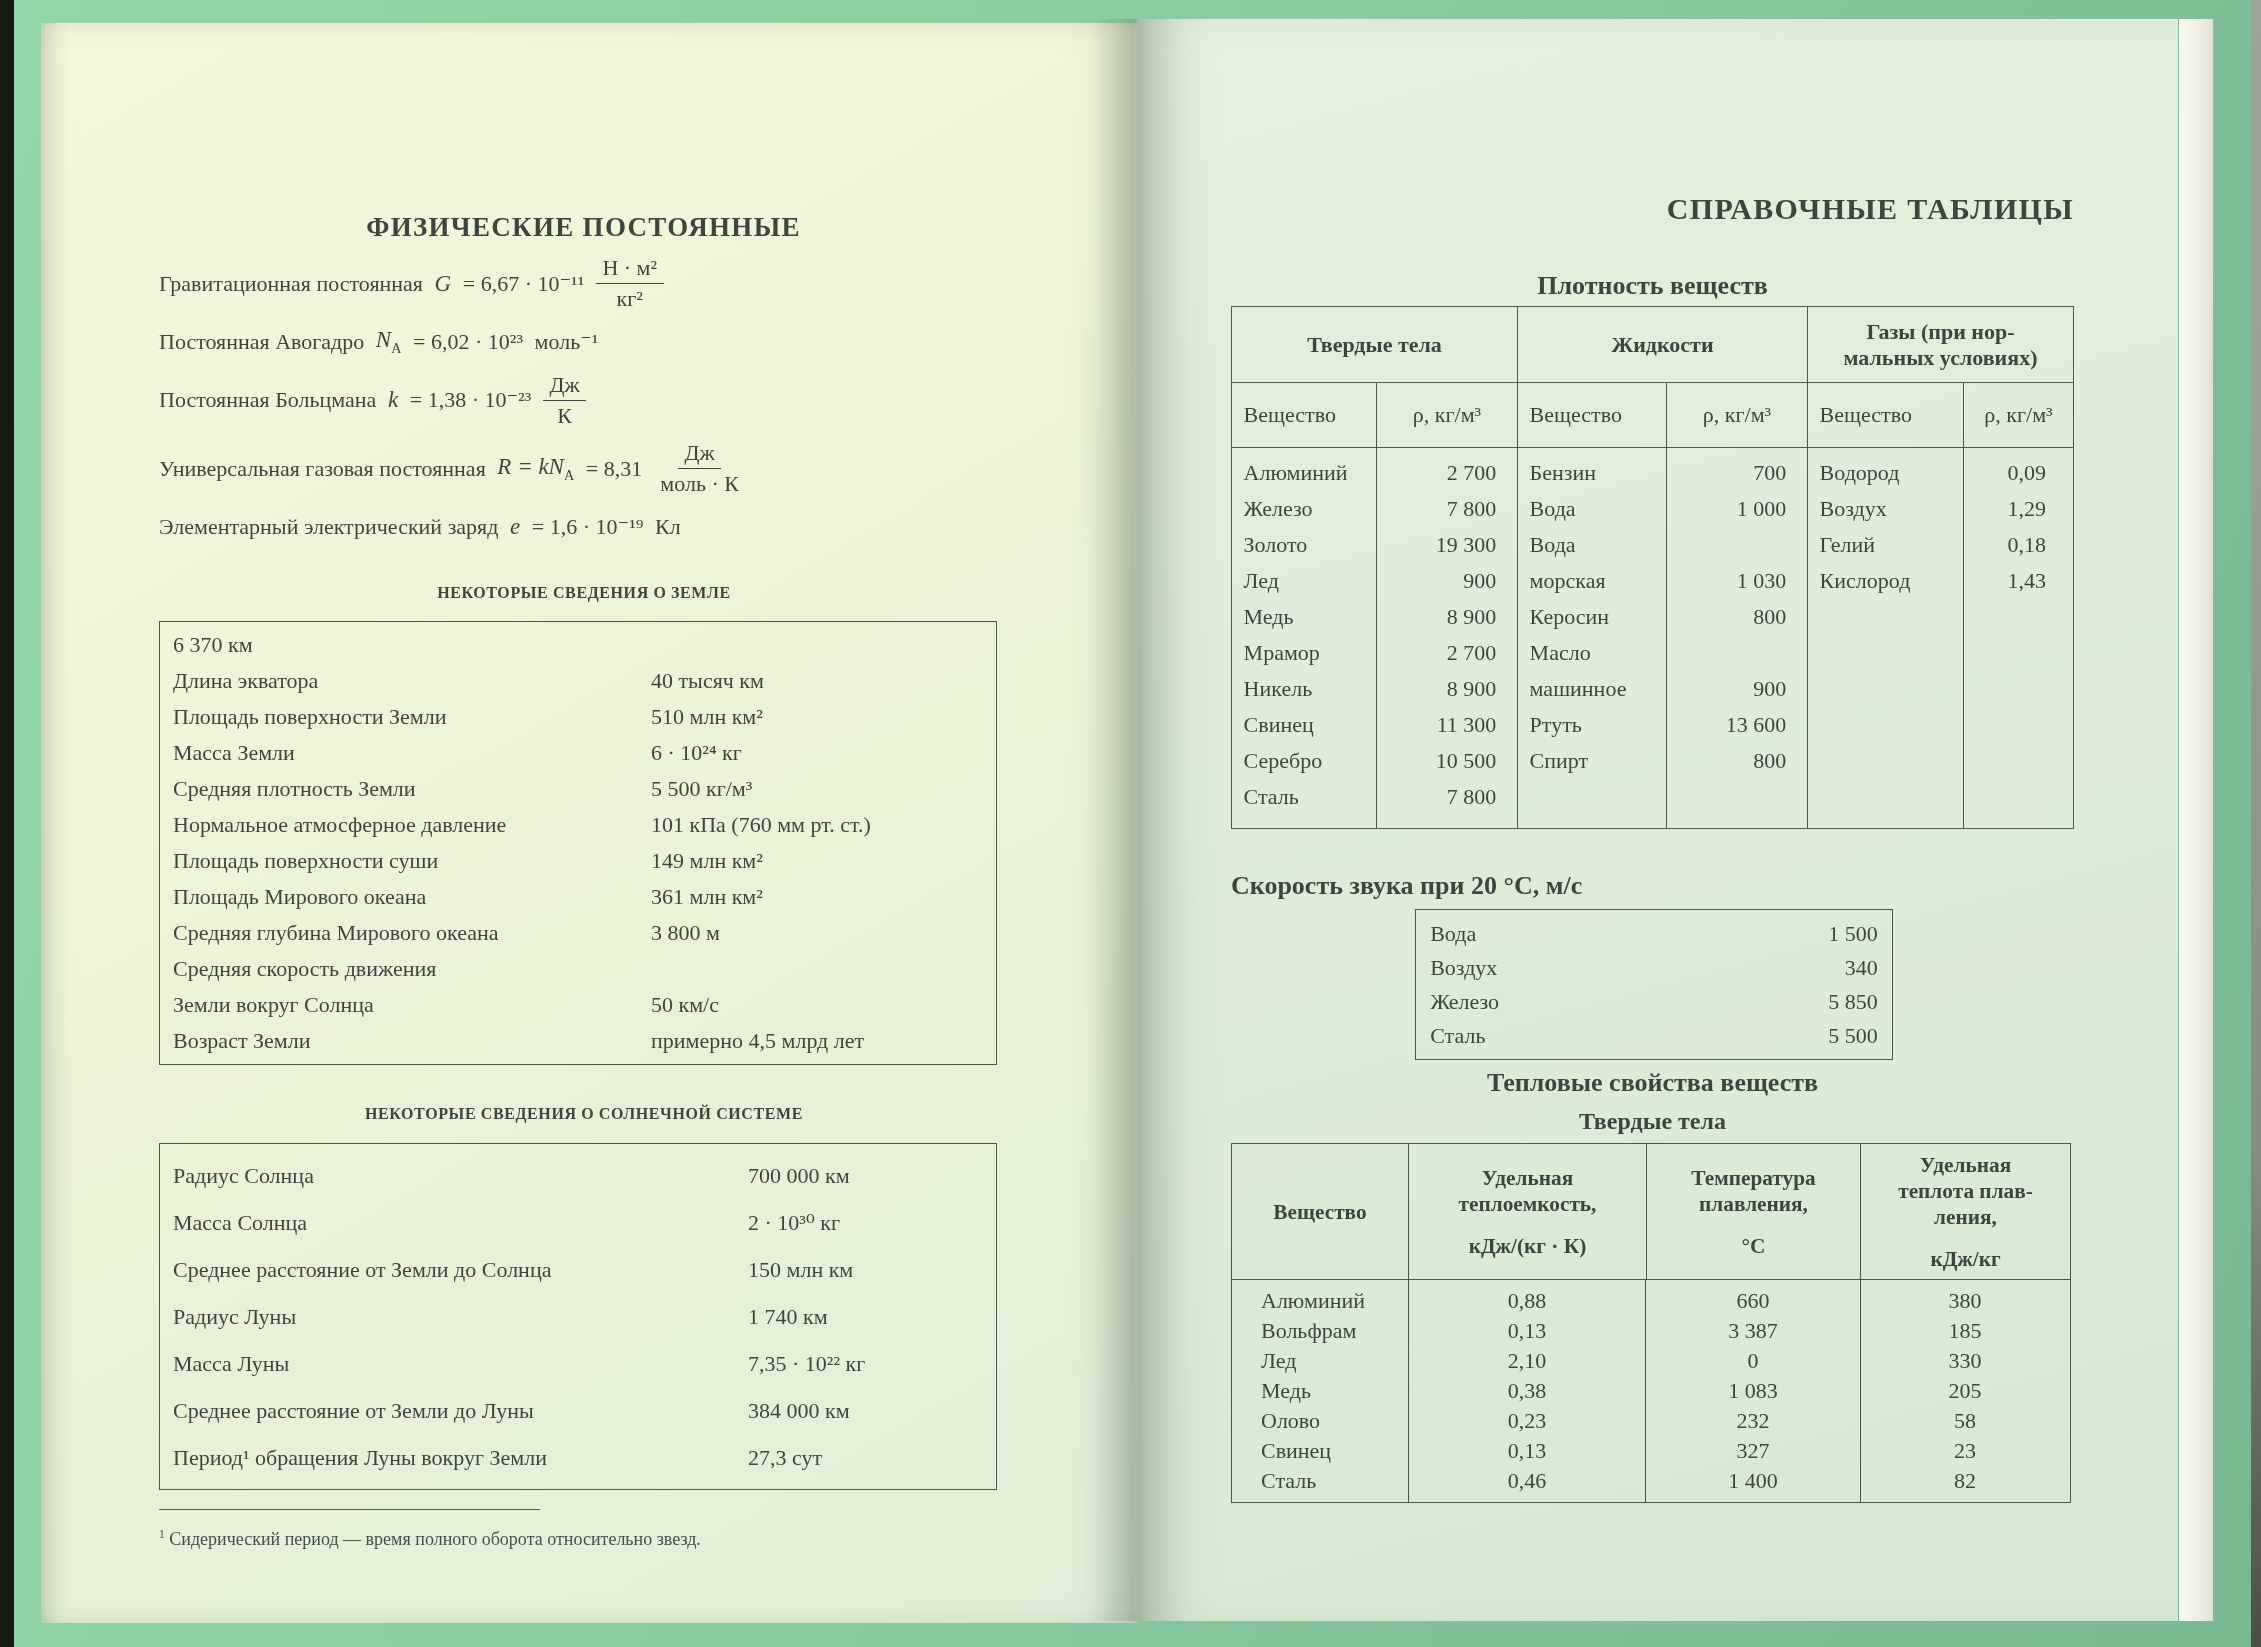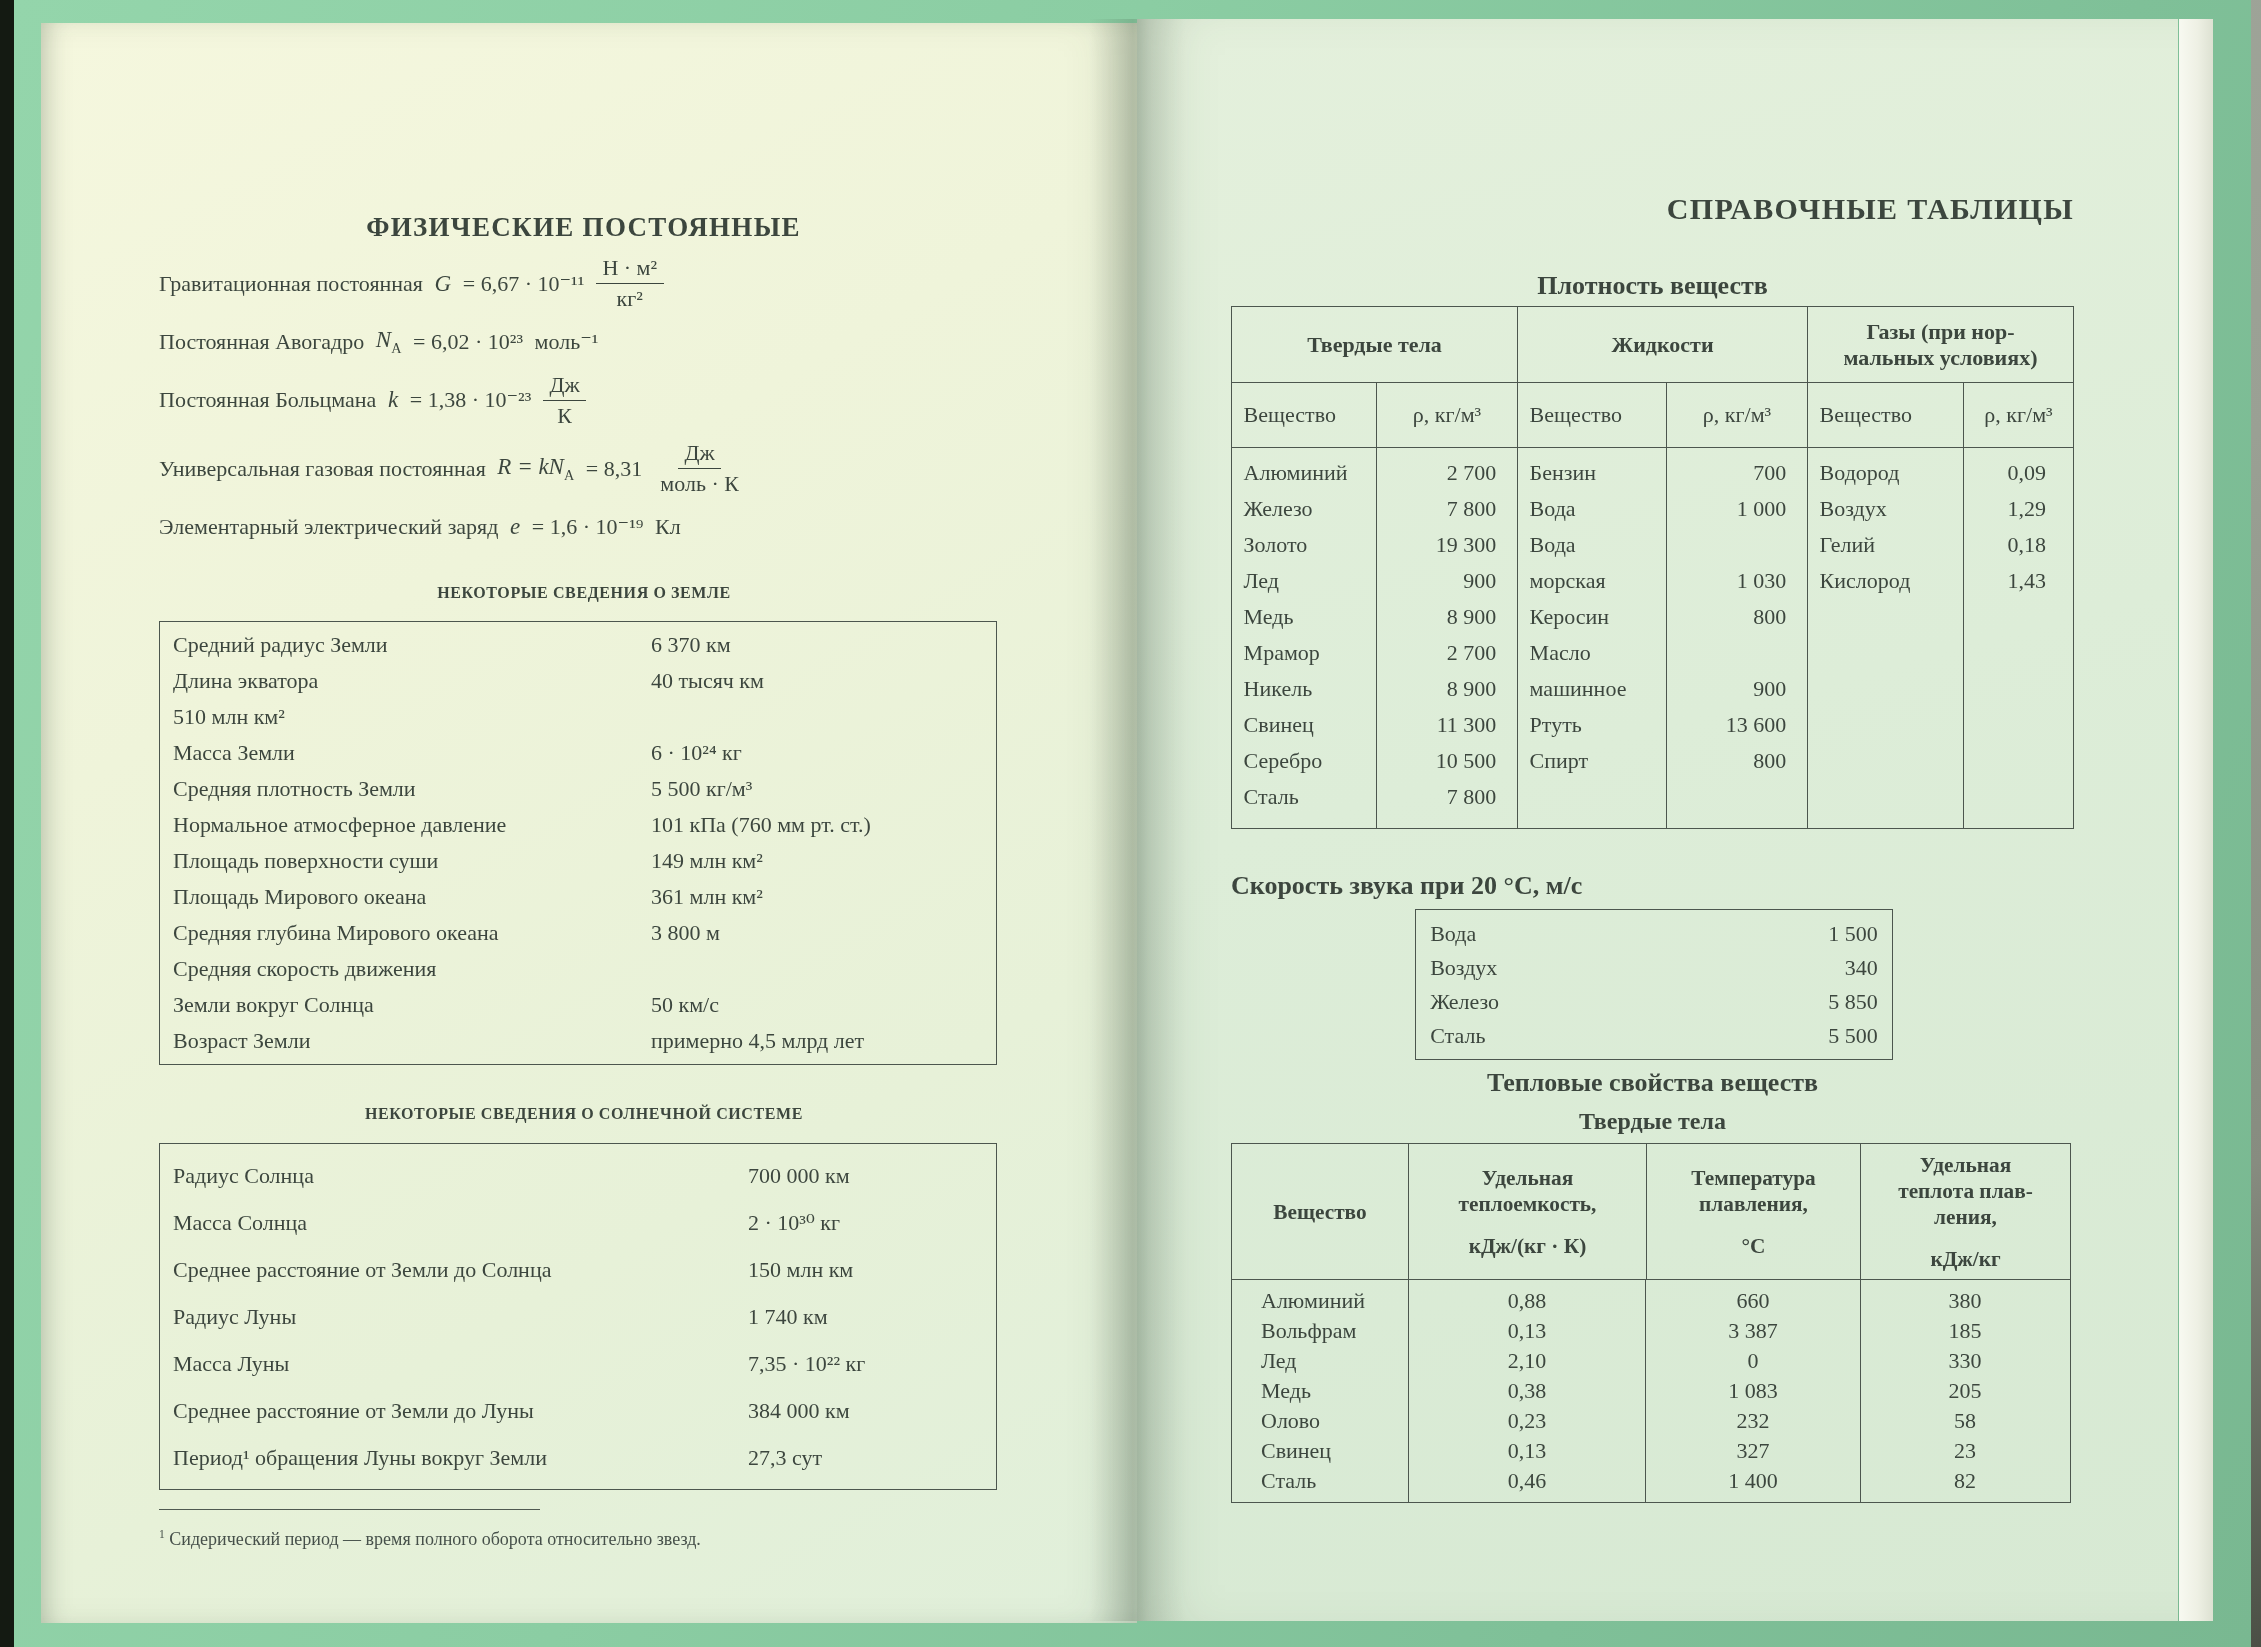--- a/index.html
+++ b/index.html
@@ -174,28 +174,28 @@
         <span class="cval">= 1,6 · 10⁻¹⁹</span>
 
         <span class="csuffix">Кл</span>
       </div>
       </div>
 
     <div class="lp-h2 earth-head">НЕКОТОРЫЕ СВЕДЕНИЯ О ЗЕМЛЕ</div>
     <div class="factbox earth-box">
 
     <div class="factrow">
-        <span class="flabel">Средний радиус Земли</span>
         <span class="fvalue">6 370 км</span>
       </div>
         <div class="factrow">
         <span class="flabel">Длина экватора</span>
         <span class="fvalue">40 тысяч км</span>
       </div>
         <div class="factrow">
+        <span class="flabel">Площадь поверхности Земли</span>
         <span class="fvalue">510 млн км²</span>
       </div>
         <div class="factrow">
         <span class="flabel">Масса Земли</span>
         <span class="fvalue">6 · 10²⁴ кг</span>
       </div>
         <div class="factrow">
         <span class="flabel">Средняя плотность Земли</span>
         <span class="fvalue">5 500 кг/м³</span>
       </div>

